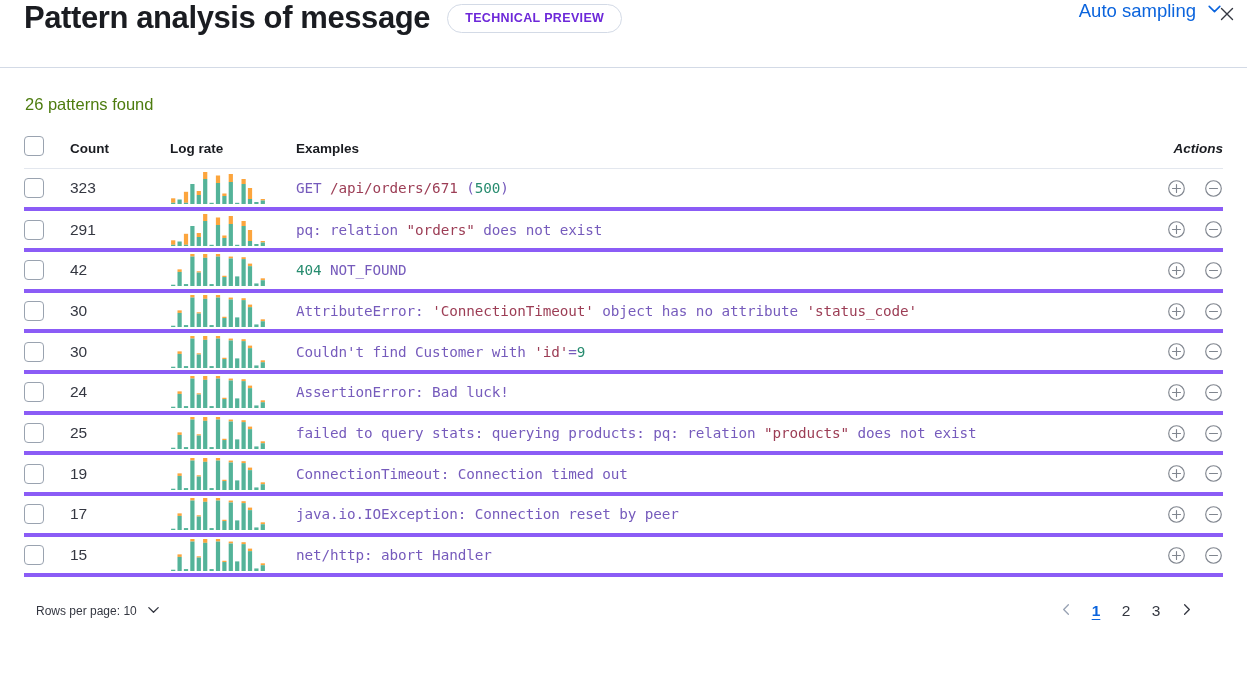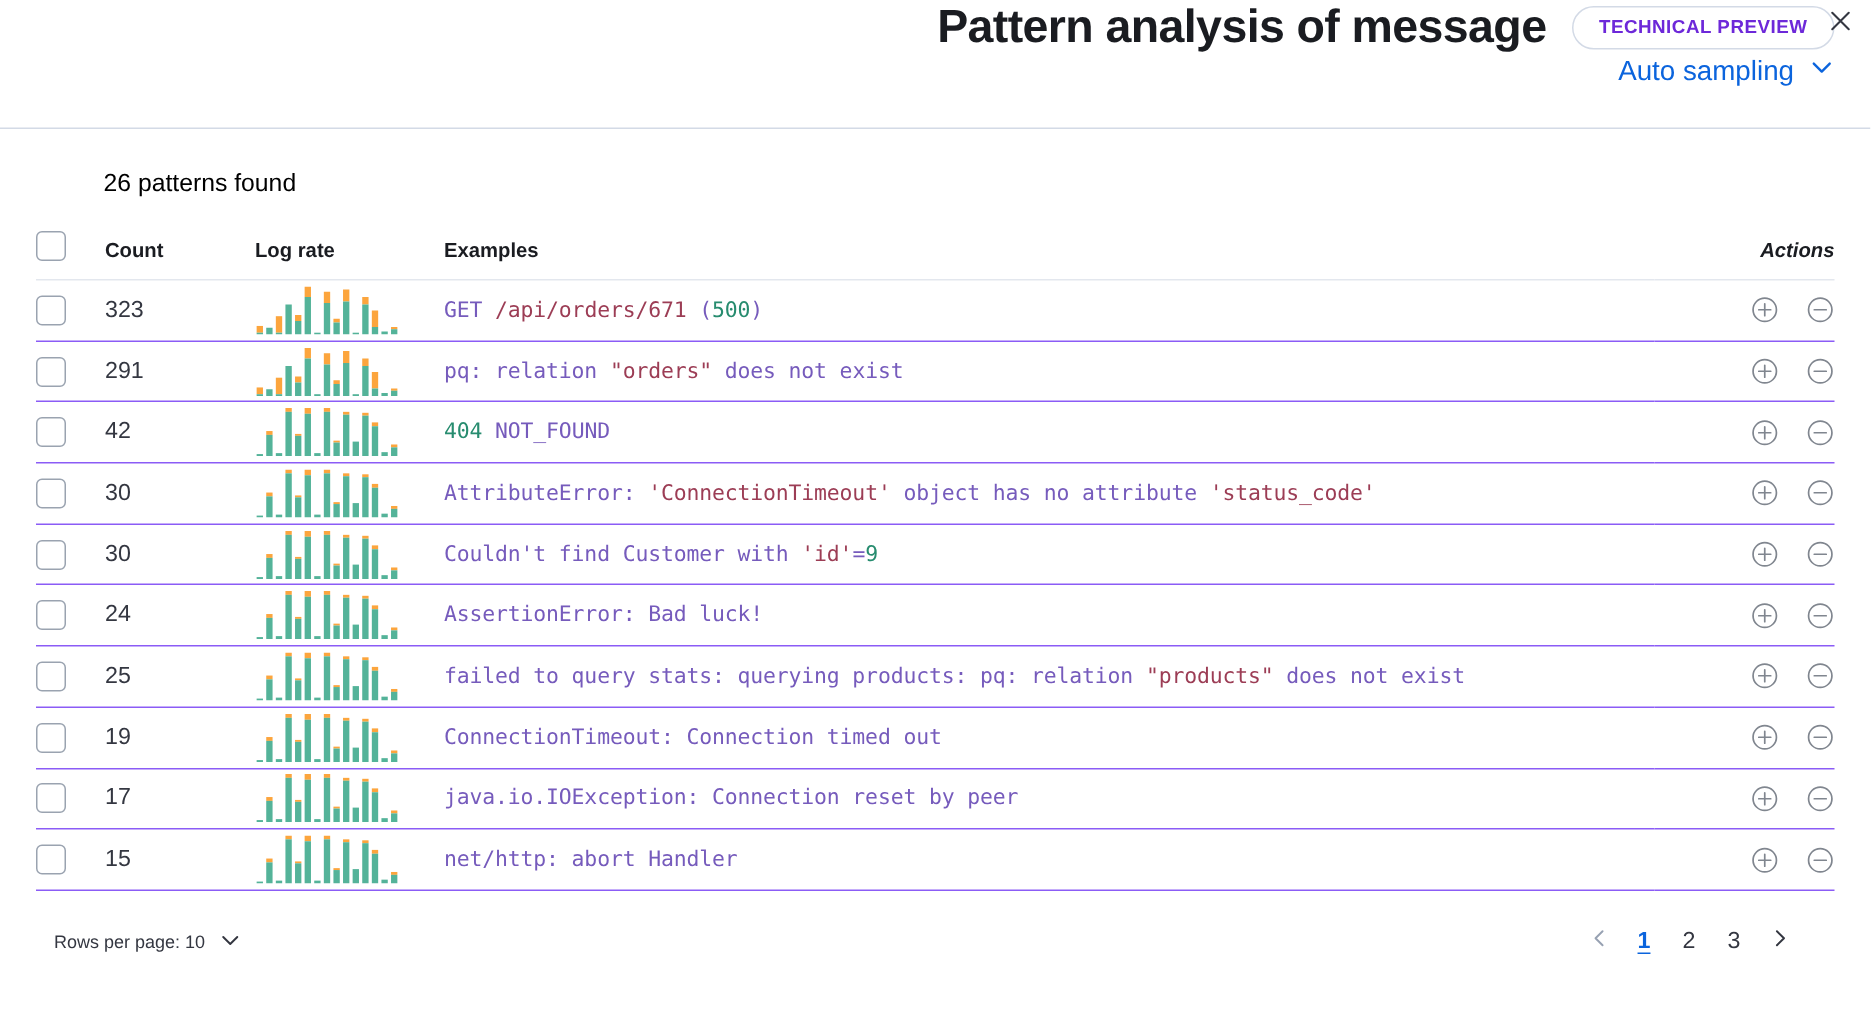--- a/index.html
+++ b/index.html
@@ -7,26 +7,25 @@
     width: 1247px; height: 684px;
     background: #ffffff;
     font-family: "Liberation Sans", sans-serif;
     color: #343741;
     overflow: hidden;
   }
 
   
   .header {
     position: relative;
-    height: 86px;
+    height: 68px;
     border-bottom: 1px solid #d3dae6;
     display: flex;
-    align-items: flex-end;
+    align-items: flex-start;
     padding: 0 24px;
-    flex-direction: column;
   }
   .title-group { display: flex; align-items: center; gap: 17px; }
   .page-title {
     font-size: 31px;
     font-weight: 700;
     letter-spacing: -0.4px;
     color: #1a1c21;
     white-space: nowrap;
   }
   .badge {
@@ -60,23 +59,22 @@
     width: 26px; height: 26px;
     display: flex; align-items: center; justify-content: center;
     cursor: pointer;
     background: none; border: none;
   }
 
   
   .content { padding: 0 24px; }
   .patterns-found {
     font-size: 16.5px;
-    color: #000000;
+    color: #4d7c0f;
     padding: 27px 0 22px 1px;
-    margin-left: 44px;
   }
 
   
   table.patterns { width: 100%; border-collapse: collapse; table-layout: fixed; }
   table.patterns th {
     font-size: 13.5px;
     font-weight: 700;
     color: #1a1c21;
     text-align: left;
     padding: 0 0 12px 0;
@@ -86,21 +84,21 @@
   .col-check  { width: 46px; }
   .col-count  { width: 100px; }
   .col-rate   { width: 126px; }
   .col-ex     { width: auto; }
   .col-act    { width: 120px; text-align: right !important; font-style: italic; }
 
   table.patterns td {
     padding: 0;
     height: 40.7px;
     vertical-align: middle;
-    border-bottom: 1px solid #8b5cf6;
+    border-bottom: 4px solid #8b5cf6;
   }
   .cell-count { font-size: 15.5px; color: #343741; }
   .cell-actions { text-align: right; white-space: nowrap; padding-right: 2px; }
 
   .cbox {
     width: 20px; height: 20px;
     border: 1px solid #9aa3b0;
     border-radius: 4px;
     background: #fff;
     display: inline-block;

